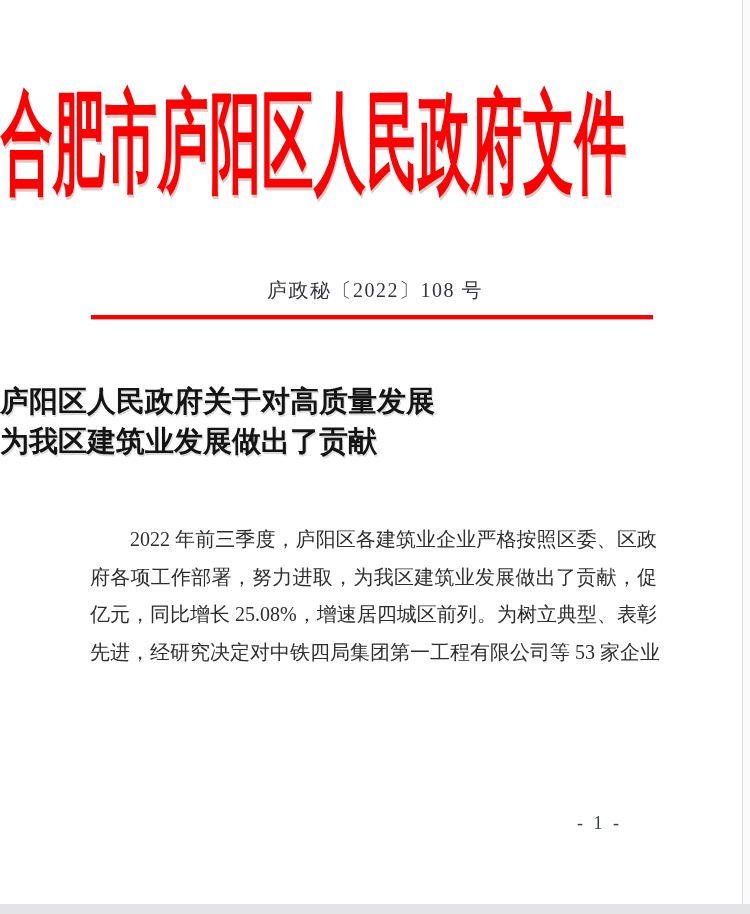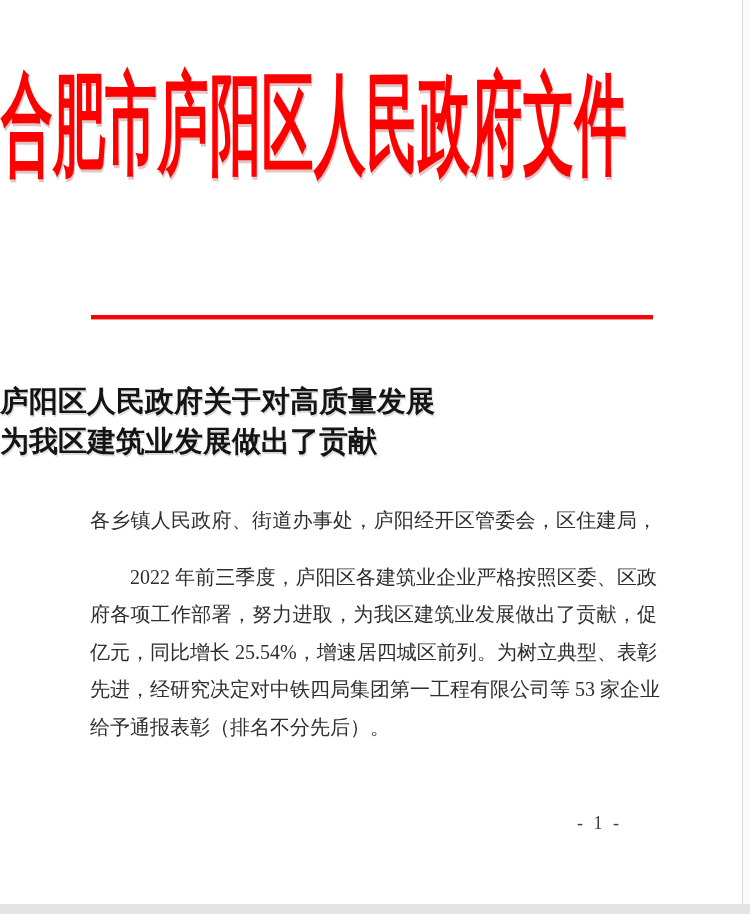--- a/index.html
+++ b/index.html
@@ -10,21 +10,21 @@
     overflow: hidden;
     font-family: "Liberation Serif", "DejaVu Serif", serif;
   }
   .page {
     position: absolute; inset: 0;
     background: #ffffff;
   }
   
   .red-header {
     position: absolute; top: 70px; left: 0; width: 628px; height: 128px;
-    display: flex; align-items: flex-start; justify-content: center;
+    display: flex; align-items: flex-end; justify-content: center;
     overflow: visible;
   }
   .red-header .masthead-text {
     font-size: 110px;
     font-weight: 700;
     color: var(--header-red, #fd0100);
     transform: scaleX(0.47);
     transform-origin: center center;
     white-space: nowrap;
     letter-spacing: 1px;
@@ -96,35 +96,34 @@
 </style>
 </head>
 <body>
 
 <div class="page">
 
   <div class="red-header">
     <span class="masthead-text">合肥市庐阳区人民政府文件</span>
   </div>
 
+  <div class="doc-number">庐政秘〔2022〕108 号</div>
 
   <div class="red-line"></div>
 
   <div class="doc-title">
     <div>庐阳区人民政府关于对高质量发展</div>
     <div>为我区建筑业发展做出了贡献</div>
   </div>
 
   <div class="body-block">
-    <div class="body-line">各乡镇人民政府、街道办事处，庐阳经开区管委会，区住建局，</div>
     <div class="body-line indent">2022 年前三季度，庐阳区各建筑业企业严格按照区委、区政</div>
     <div class="body-line">府各项工作部署，努力进取，为我区建筑业发展做出了贡献，促</div>
-    <div class="body-line">亿元，同比增长 25.54%，增速居四城区前列。为树立典型、表彰</div>
+    <div class="body-line">亿元，同比增长 25.08%，增速居四城区前列。为树立典型、表彰</div>
     <div class="body-line">先进，经研究决定对中铁四局集团第一工程有限公司等 53 家企业</div>
-    <div class="body-line short">给予通报表彰（排名不分先后）。</div>
   </div>
 
   <div class="page-number">- 1 -</div>
 
   <div class="right-gutter"></div>
   <div class="bottom-gutter"></div>
 
 </div>
 
 </body></html>

